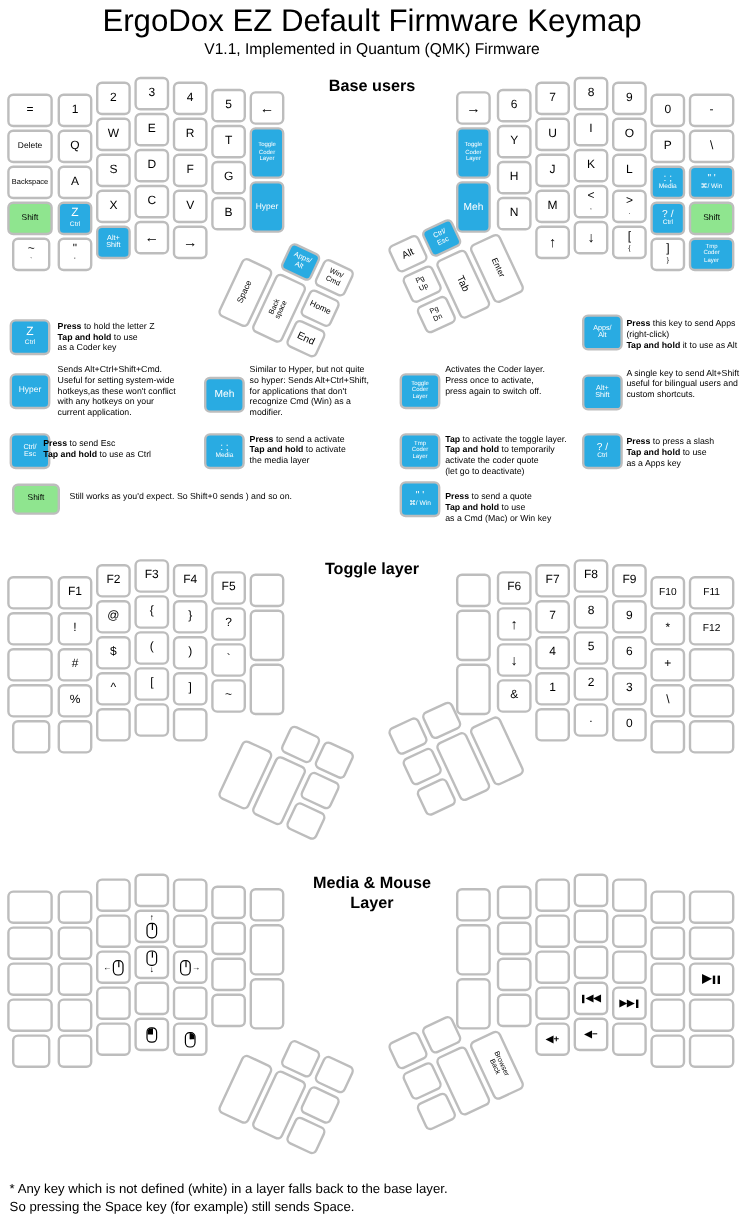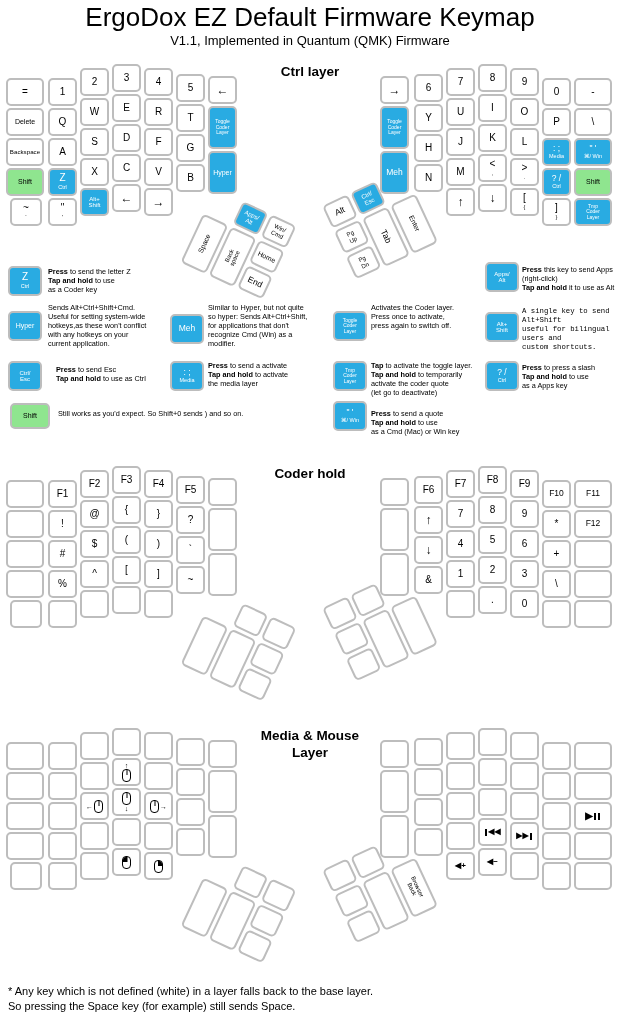--- a/index.html
+++ b/index.html
@@ -37,21 +37,21 @@
   .mc{font-size:8px;font-weight:bold;display:flex;align-items:center;justify-content:center;line-height:1}
   .mc.big{font-size:10px}
 </style>
 </head>
 <body style="--cyan: #29abe2; --green: #8fe58f; --kb: #bdbdbd;">
 
 <div class="title">ErgoDox EZ Default Firmware Keymap</div>
 <div class="subtitle">V1.1, Implemented in Quantum (QMK) Firmware</div>
 
 <div class="layer" id="layer-0">
-  <div class="heading">Ctrl layer</div>
+  <div class="heading">Base users</div>
 <div class="key" style="left: 6px; top: 2px; width: 38px; height: 28px;">
       <div class="klabel k-lg">=</div>
     </div>
     <div class="key" style="left: 48px; top: 2px; width: 29px; height: 28px;">
       <div class="klabel k-lg">1</div>
     </div>
     <div class="key" style="left: 80px; top: -8px; width: 29px; height: 28px;">
       <div class="klabel k-lg">2</div>
     </div>
     <div class="key" style="left: 112px; top: -12px; width: 29px; height: 28px;">
@@ -295,21 +295,21 @@
       </div>
       <div class="key" style="left: 31px; top: 28px; width: 28px; height: 54px;">
         <div class="klabel k-md" style="transform: rotate(90deg);">Tab</div>
       </div>
       <div class="key" style="left: 62px; top: 28px; width: 28px; height: 54px;">
         <div class="klabel k-sm" style="transform: rotate(90deg);">Enter</div>
       </div>
     </div>
   </div>
 <div class="layer" id="layer-1">
-  <div class="heading">Coder hold</div>
+  <div class="heading">Toggle layer</div>
 <div class="key" style="left: 6px; top: 2px; width: 38px; height: 28px;"></div>
     <div class="key" style="left: 48px; top: 2px; width: 29px; height: 28px;">
       <div class="klabel k-lg">F1</div>
     </div>
     <div class="key" style="left: 80px; top: -8px; width: 29px; height: 28px;">
       <div class="klabel k-lg">F2</div>
     </div>
     <div class="key" style="left: 112px; top: -12px; width: 29px; height: 28px;">
       <div class="klabel k-lg">F3</div>
     </div>
@@ -596,21 +596,21 @@
 Back</div>
       </div>
     </div>
   </div>
 
 <div id="legends">
     <div class="key cyan" style="left: 8px; top: 266px; width: 34px; height: 30px;">
       <div class="klabel k-lg">Z</div>
       <div class="ksub">Ctrl</div>
     </div>
-    <div class="legend-text" style="left: 48px; top: 268px;"><b>Press</b><span> to send the letter Z
+    <div class="legend-text" style="left: 48px; top: 268px;"><b>Press</b><span> to hold the letter Z
 </span><b>Tap and hold</b><span> to use
 as a Coder key</span></div>
     <div class="key cyan" style="left: 485px; top: 262px; width: 34px; height: 30px;">
       <div class="klabel k-2l">Apps/
 Alt</div>
     </div>
     <div class="legend-text" style="left: 522px; top: 266px;"><b>Press</b><span> this key to send Apps
 (right-click)
 </span><b>Tap and hold</b><span> it to use as Alt</span></div>
     <div class="key cyan" style="left: 8px; top: 311px; width: 34px; height: 30px;">
@@ -634,28 +634,28 @@
 Coder
 Layer</div>
     </div>
     <div class="legend-text" style="left: 371px; top: 304px;"><span>Activates the Coder layer.
 Press once to activate,
 press again to switch off.</span></div>
     <div class="key cyan" style="left: 485px; top: 312px; width: 34px; height: 30px;">
       <div class="klabel k-2l">Alt+
 Shift</div>
     </div>
-    <div class="legend-text" style="left: 522px; top: 307px; font-family: Liberation Mono, monospace;"><span>A single key to send Alt+Shift
+    <div class="legend-text" style="left: 522px; top: 307px;"><span>A single key to send Alt+Shift
 useful for bilingual users and
 custom shortcuts.</span></div>
     <div class="key cyan" style="left: 8px; top: 361px; width: 34px; height: 30px;">
       <div class="klabel k-2l">Ctrl/
 Esc</div>
     </div>
-    <div class="legend-text" style="left: 56px; top: 366px;"><b>Press</b><span> to send Esc
+    <div class="legend-text" style="left: 36px; top: 366px;"><b>Press</b><span> to send Esc
 </span><b>Tap and hold</b><span> to use as Ctrl</span></div>
     <div class="key cyan" style="left: 170px; top: 361px; width: 34px; height: 30px;">
       <div class="klabel k-md">: ;</div>
       <div class="ksub">Media</div>
     </div>
     <div class="legend-text" style="left: 208px; top: 362px;"><b>Press</b><span> to send a activate
 </span><b>Tap and hold</b><span> to activate
 the media layer</span></div>
     <div class="key cyan" style="left: 333px; top: 361px; width: 34px; height: 30px;">
       <div class="klabel k-3l">Tmp

